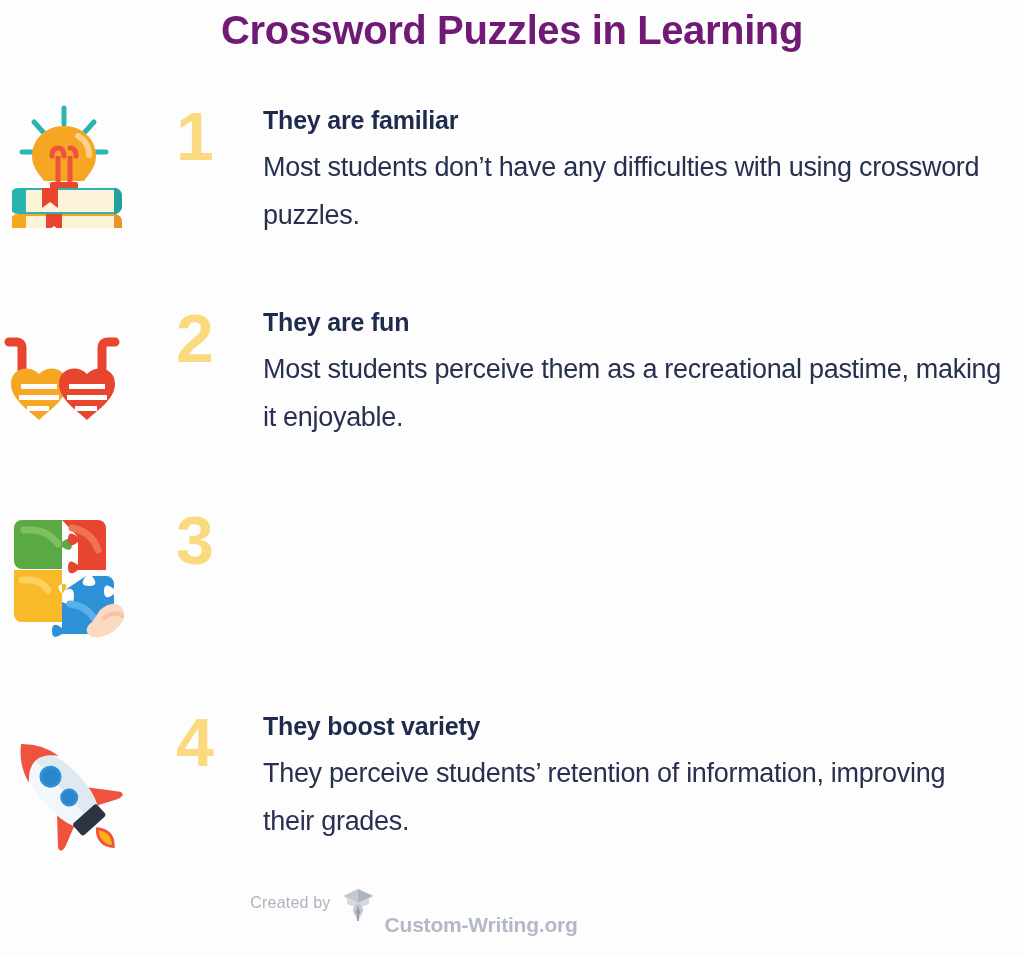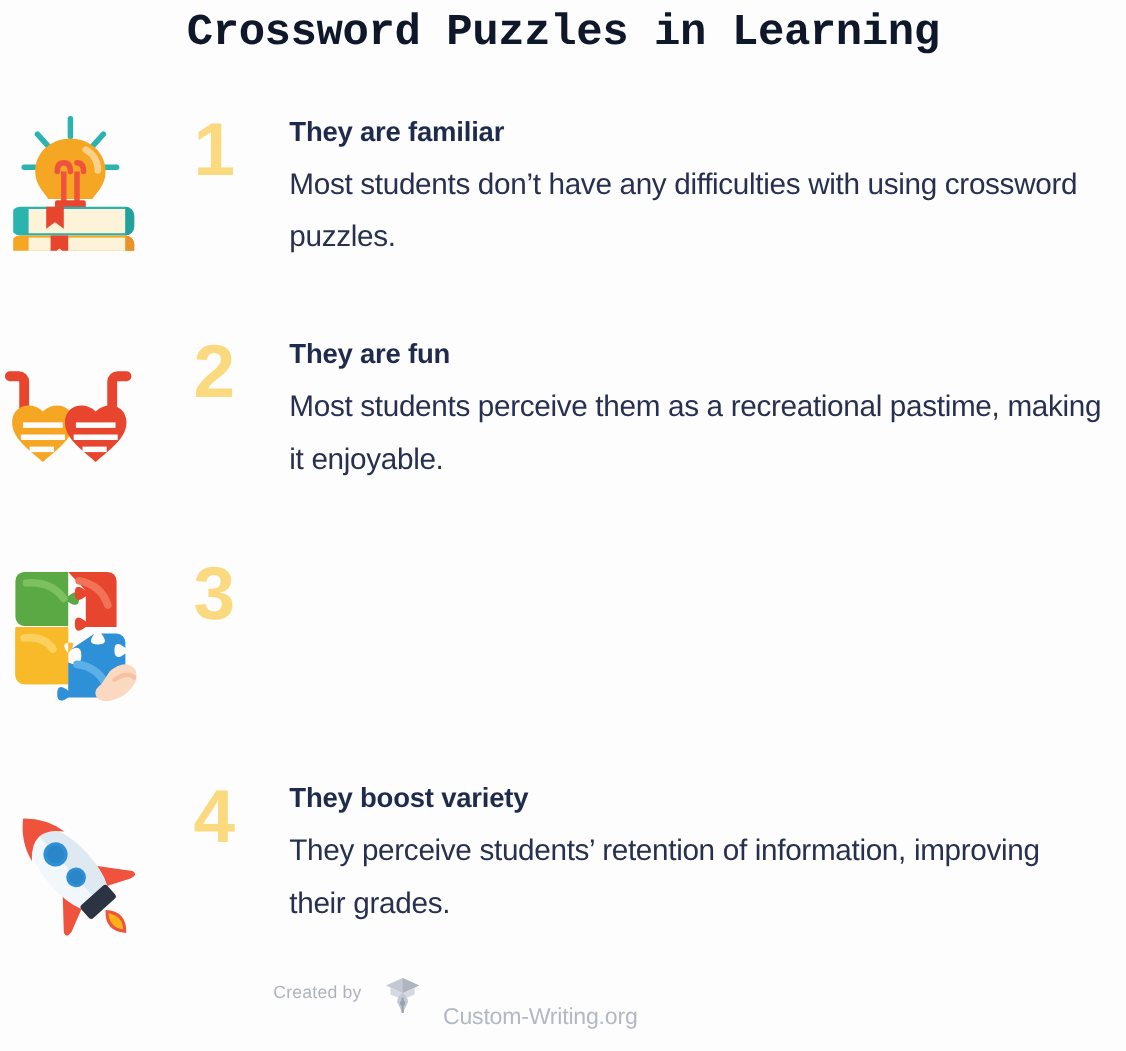--- a/index.html
+++ b/index.html
@@ -23,22 +23,22 @@
   
   .title {
     position: absolute;
     top: 8px;
     left: 0;
     width: 1024px;
     text-align: center;
     font-size: 40px;
     font-weight: bold;
     letter-spacing: -0.4px;
-    color: #0f172a;
-    font-family: Liberation Mono, monospace;
+    color: #701a75;
+    font-family: Liberation Sans, sans-serif;
   }
 
   
   .item {
     position: absolute;
     left: 0;
     width: 1024px;
     height: 200px;
   }
   .item-1 { top: 100px; }
@@ -97,30 +97,30 @@
 
   
   .footer {
     position: absolute;
     bottom: 18px;
     left: 0;
     width: 828px;
     display: flex;
     align-items: center;
     justify-content: center;
-    gap: 20px;
+    gap: 10px;
   }
   .footer-created {
     font-size: 16px;
     color: #aeb3bd;
     letter-spacing: 0.2px;
   }
   .footer-brand {
     font-size: 21px;
-    font-weight: normal;
+    font-weight: bold;
     color: #b3b9c4;
     letter-spacing: -0.2px;
     margin-top: 44px;
   }
   .footer-logo { display: block; }
 
   svg { display: block; }
 </style>
 </head>
 <body>

